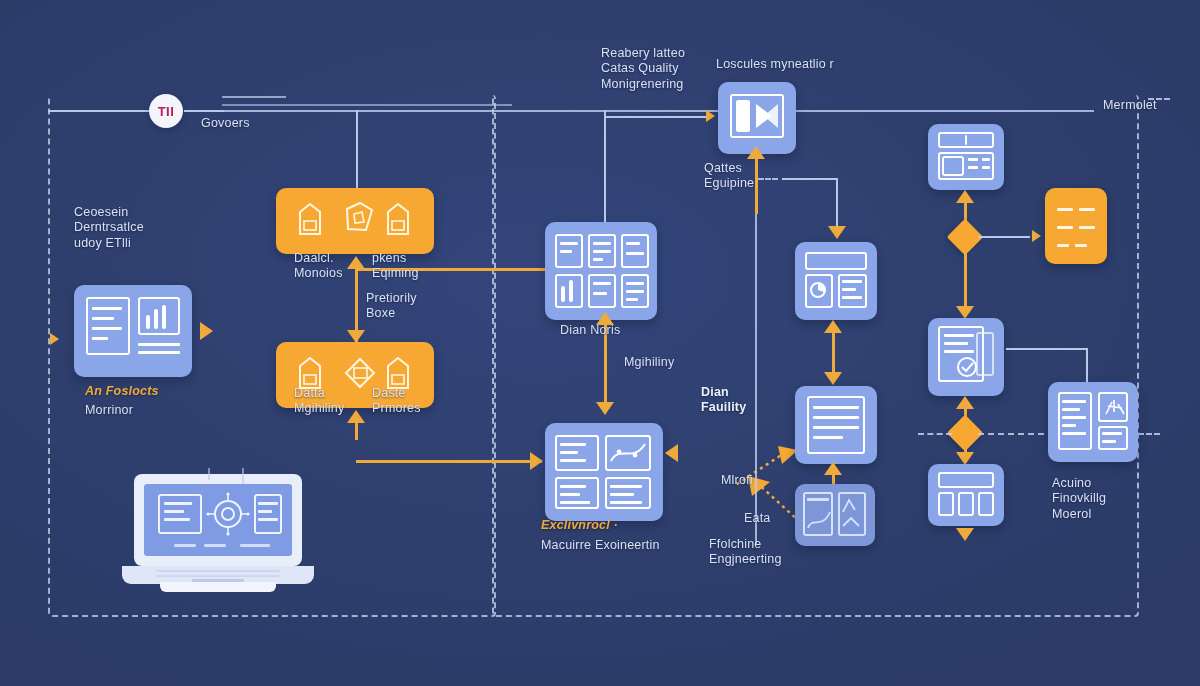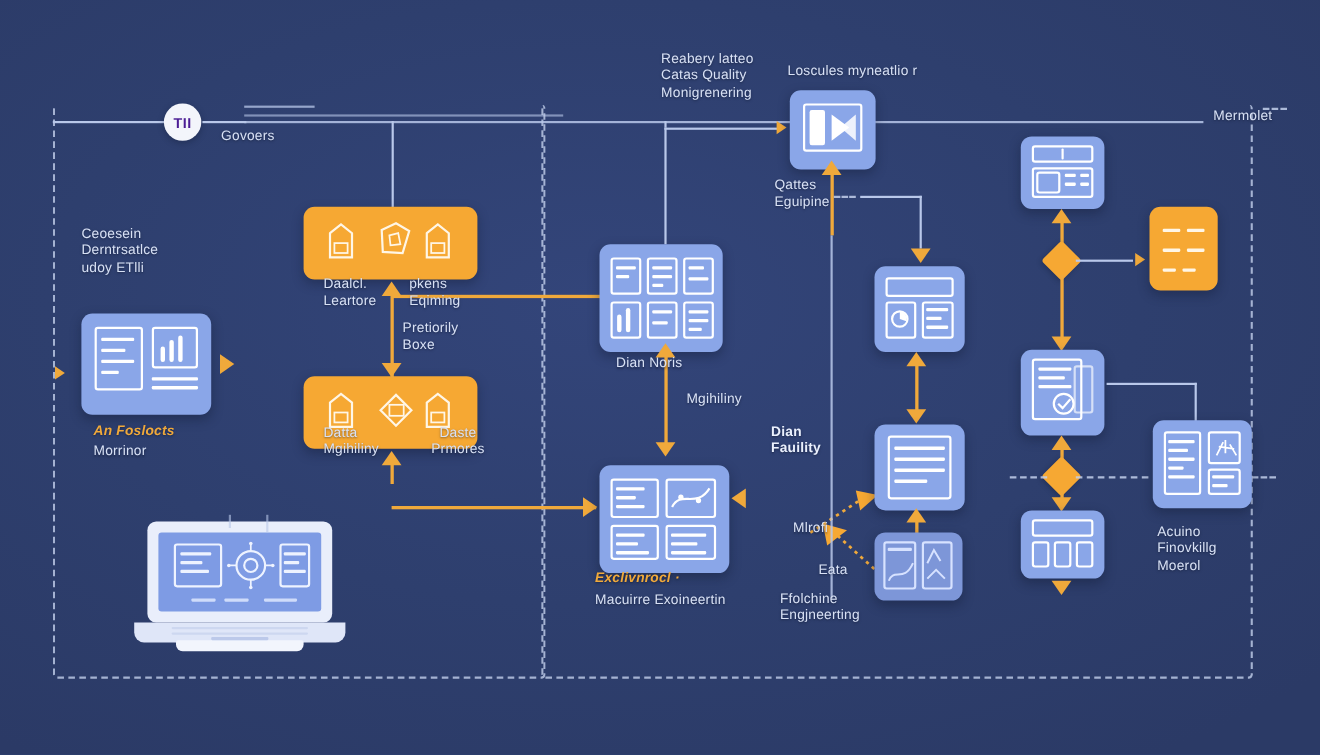--- a/index.html
+++ b/index.html
@@ -56,21 +56,21 @@
 
   .diamond{
     position:absolute;width:26px;height:26px;background:#f6a833;
     transform:rotate(45deg);border-radius:3px;
     box-shadow:0 2px 5px rgba(15,22,45,.3);
   }
 
   .tii{
     position:absolute;width:34px;height:34px;border-radius:50%;
     background:#f3f5fb;display:flex;align-items:center;justify-content:center;
-    color:#4c1d95;font-size:13px;font-weight:bold;letter-spacing:.5px;
+    color:#be185d;font-size:13px;font-weight:bold;letter-spacing:.5px;
     box-shadow:0 2px 6px rgba(15,22,45,.35);
   }
 
   .group-box{ position:absolute; border:2px dashed #c3d0ec; opacity:.8; border-radius:4px;}
 
   .rule{ position:absolute;height:2px;background:#b9c8ea;opacity:.9;}
 
   
   .g{ position:absolute; box-sizing:border-box; }
   .g.box{ border:2px solid #ffffff; border-radius:3px; }
@@ -430,28 +430,28 @@
 Catas Quality
 Monigrenering</div>
   <div class="label" style="left:716px;top:57px;">Loscules myneatlio r</div>
   <div class="label" style="left:1103px;top:98px;">Mermolet</div>
   <div class="label" style="left:74px;top:205px;">Ceoesein
 Derntrsatlce
 udoy ETlli</div>
   <div class="label accent" style="left:85px;top:384px;">An Foslocts</div>
   <div class="label" style="left:85px;top:403px;">Morrinor</div>
   <div class="label" style="left:294px;top:251px;">Daalcl.
-Leartore</div>
+Monoios</div>
   <div class="label" style="left:372px;top:251px;">pkens
 Eqiming</div>
   <div class="label" style="left:366px;top:291px;">Pretiorily
 Boxe</div>
   <div class="label" style="left:294px;top:386px;">Datta
 Mgihiliny</div>
-  <div class="label" style="left:392px;top:386px;text-align:center;">Daste
+  <div class="label" style="left:372px;top:386px;">Daste
 Prmores</div>
   <div class="label" style="left:560px;top:323px;">Dian   Noris</div>
   <div class="label" style="left:624px;top:355px;">Mgihiliny</div>
   <div class="label" style="left:704px;top:161px;">Qattes
 Eguipine</div>
   <div class="label bold" style="left:701px;top:385px;">Dian
 Fauility</div>
   <div class="label" style="left:721px;top:473px;">Mlrofi</div>
   <div class="label" style="left:744px;top:511px;">Eata</div>
   <div class="label" style="left:709px;top:537px;">Ffolchine

